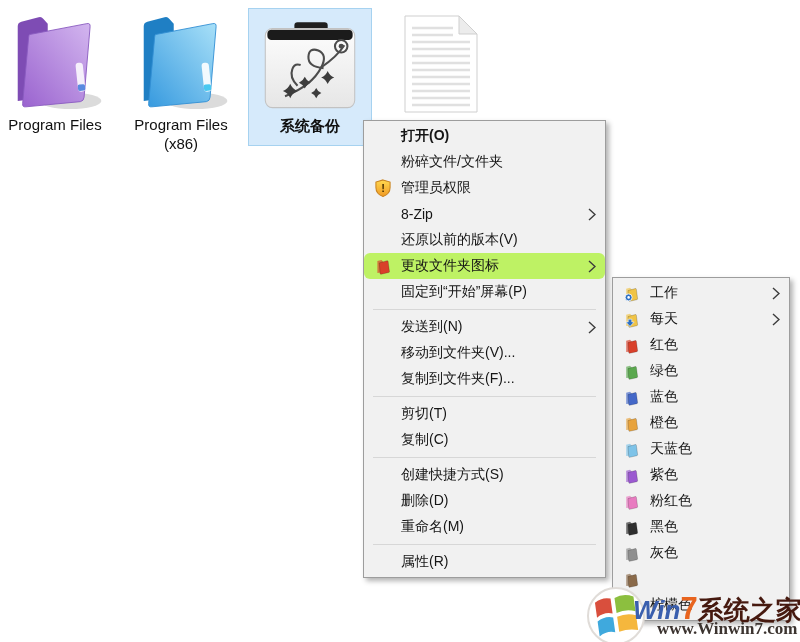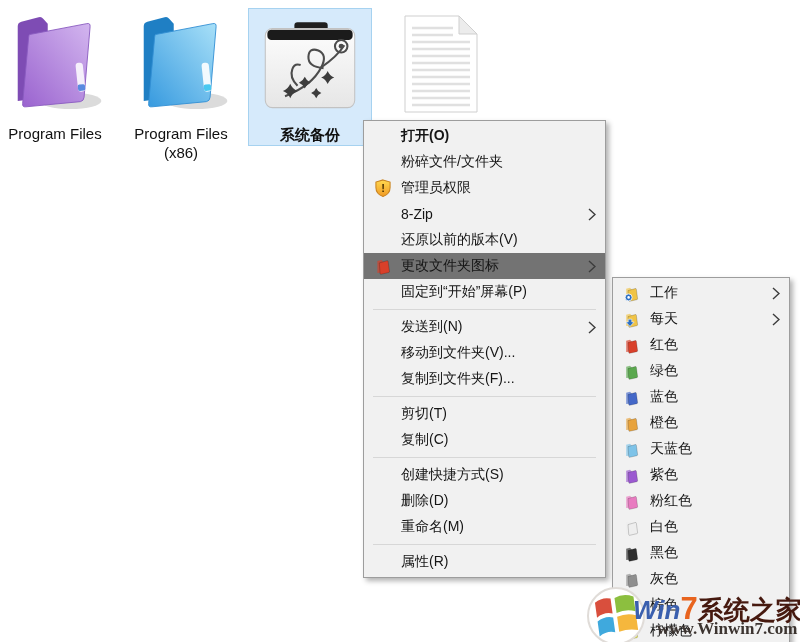--- a/index.html
+++ b/index.html
@@ -4,29 +4,29 @@
 <style>
   html,body{margin:0;padding:0;}
   body{
     width:800px;height:642px;position:relative;overflow:hidden;background:#ffffff;
     font-family:"Liberation Sans","DejaVu Sans",sans-serif;
     -webkit-font-smoothing:antialiased;
   }
   
   .tile{position:absolute;text-align:center;}
   .tile .icon-wrap{display:flex;justify-content:center;}
-  .tile-label{font-size:15px;color:#101010;line-height:1.25;margin-top:9px;}
+  .tile-label{font-size:15px;color:#101010;line-height:1.25;margin-top:0;}
   .tile.selected{background:#d6eafb;border:1px solid #a6d2f0;box-sizing:border-box;}
   
   .menu{
     position:absolute;background:#f1f1f1;border:1px solid #9d9d9d;
     box-shadow:3px 3px 5px rgba(0,0,0,.30);padding:2px 0;box-sizing:border-box;
   }
   .menu-row{height:26px;display:flex;align-items:center;padding-right:9px;}
-  .menu-row.hl{background:#737373;}
+  .menu-row.hl{background:#bef264;border-radius:6px;}
   .icon-slot{width:37px;min-width:37px;display:flex;justify-content:center;align-items:center;}
   .menu-label{font-size:14px;color:#151515;white-space:nowrap;flex:1;}
   .menu-label.bold{font-weight:bold;}
   .menu-sep{height:1px;background:#d7d7d7;margin:4px 9px;}
   .arrow-slot{margin-left:auto;display:flex;align-items:center;}
   
   #watermark{position:absolute;left:585px;top:584px;width:215px;z-index:30;}
   #wm-logo{position:absolute;left:0;top:0;}
   .wm-title{position:absolute;left:48px;top:7px;font-weight:bold;font-size:26px;
             letter-spacing:0;white-space:nowrap;}
@@ -327,29 +327,20 @@
         <svg width="17" height="17" viewBox="0 0 17 17">
           <path d="M3.2 3.8 L7 2.8 L8.5 4.3 L8.5 14.4 L3.2 15 Z" fill="#e87bc0" opacity="0.68"></path>
           <path d="M5 5.6 L12.3 3.5 Q13.2 3.3 13.35 4.2 L14.6 13.6 Q14.7 14.4 13.9 14.65 L6.7 16.3 Q5.85 16.5 5.75 15.6 Z" fill="#e87bc0" stroke="rgba(0,0,0,0.30)" stroke-width="0.6"></path>
         </svg>
       </span>
       <span class="menu-label">粉红色</span>
     </div>
     <div class="menu-row">
       <span class="icon-slot">
         <svg width="17" height="17" viewBox="0 0 17 17">
-          <path d="M3.2 3.8 L7 2.8 L8.5 4.3 L8.5 14.4 L3.2 15 Z" fill="#eeeeee" opacity="0.68"></path>
-          <path d="M5 5.6 L12.3 3.5 Q13.2 3.3 13.35 4.2 L14.6 13.6 Q14.7 14.4 13.9 14.65 L6.7 16.3 Q5.85 16.5 5.75 15.6 Z" fill="#eeeeee" stroke="rgba(0,0,0,0.30)" stroke-width="0.6"></path>
-        </svg>
-      </span>
-      <span class="menu-label">白色</span>
-    </div>
-    <div class="menu-row">
-      <span class="icon-slot">
-        <svg width="17" height="17" viewBox="0 0 17 17">
           <path d="M3.2 3.8 L7 2.8 L8.5 4.3 L8.5 14.4 L3.2 15 Z" fill="#2e2e2e" opacity="0.68"></path>
           <path d="M5 5.6 L12.3 3.5 Q13.2 3.3 13.35 4.2 L14.6 13.6 Q14.7 14.4 13.9 14.65 L6.7 16.3 Q5.85 16.5 5.75 15.6 Z" fill="#2e2e2e" stroke="rgba(0,0,0,0.30)" stroke-width="0.6"></path>
         </svg>
       </span>
       <span class="menu-label">黑色</span>
     </div>
     <div class="menu-row">
       <span class="icon-slot">
         <svg width="17" height="17" viewBox="0 0 17 17">
           <path d="M3.2 3.8 L7 2.8 L8.5 4.3 L8.5 14.4 L3.2 15 Z" fill="#8f8f8f" opacity="0.68"></path>
@@ -358,21 +349,20 @@
       </span>
       <span class="menu-label">灰色</span>
     </div>
     <div class="menu-row">
       <span class="icon-slot">
         <svg width="17" height="17" viewBox="0 0 17 17">
           <path d="M3.2 3.8 L7 2.8 L8.5 4.3 L8.5 14.4 L3.2 15 Z" fill="#8a6a4a" opacity="0.68"></path>
           <path d="M5 5.6 L12.3 3.5 Q13.2 3.3 13.35 4.2 L14.6 13.6 Q14.7 14.4 13.9 14.65 L6.7 16.3 Q5.85 16.5 5.75 15.6 Z" fill="#8a6a4a" stroke="rgba(0,0,0,0.30)" stroke-width="0.6"></path>
         </svg>
       </span>
-      <span class="menu-label">棕色</span>
     </div>
     <div class="menu-row">
       <span class="icon-slot">
         <svg width="17" height="17" viewBox="0 0 17 17">
           <path d="M3.2 3.8 L7 2.8 L8.5 4.3 L8.5 14.4 L3.2 15 Z" fill="#e3e34e" opacity="0.68"></path>
           <path d="M5 5.6 L12.3 3.5 Q13.2 3.3 13.35 4.2 L14.6 13.6 Q14.7 14.4 13.9 14.65 L6.7 16.3 Q5.85 16.5 5.75 15.6 Z" fill="#e3e34e" stroke="rgba(0,0,0,0.30)" stroke-width="0.6"></path>
         </svg>
       </span>
       <span class="menu-label">柠檬色</span>
     </div>

